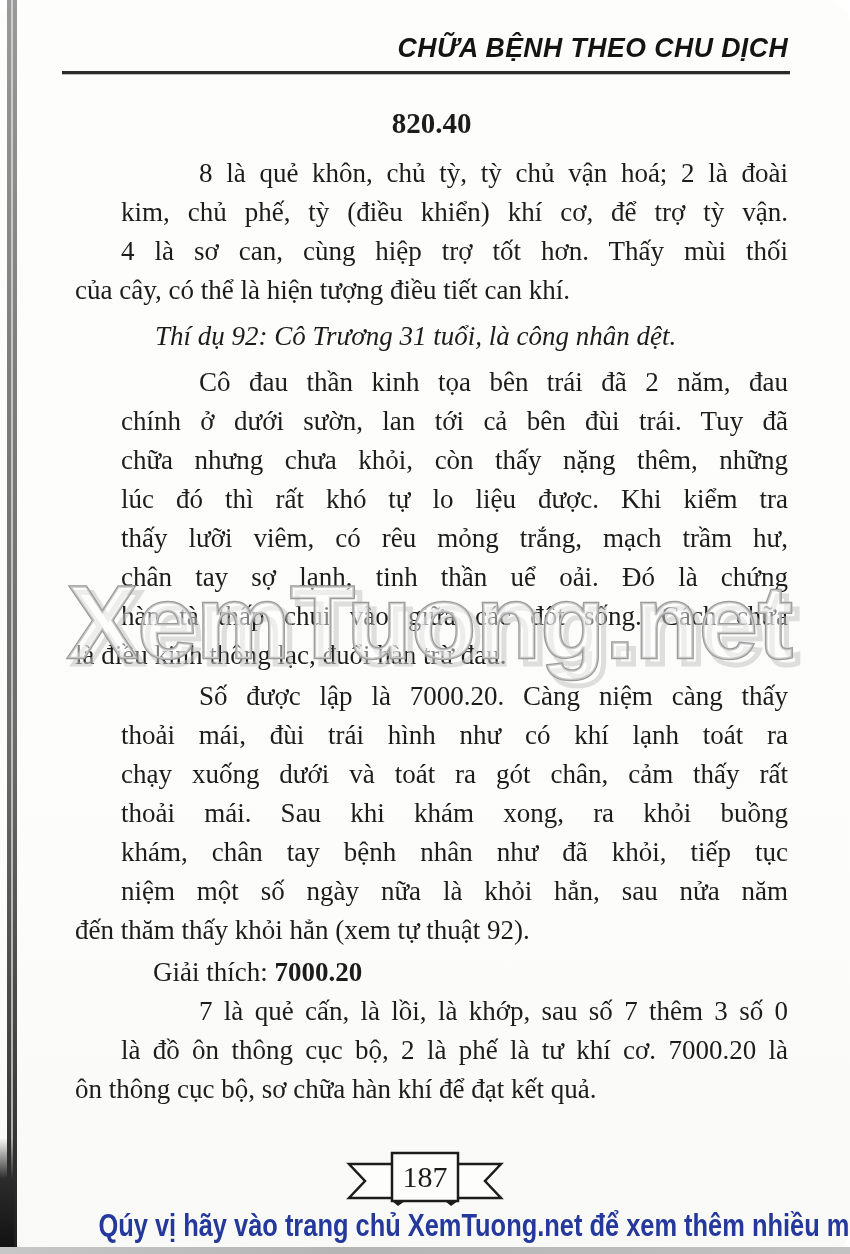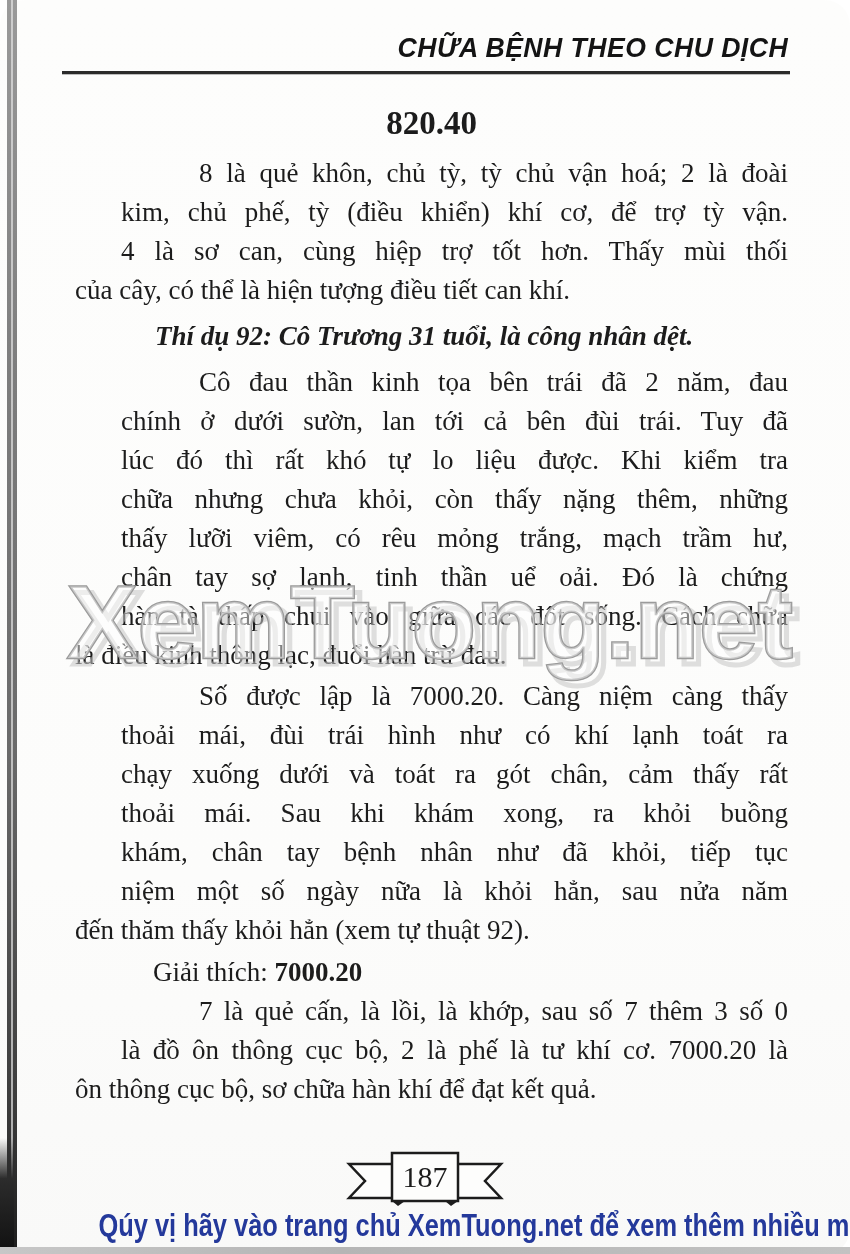--- a/index.html
+++ b/index.html
@@ -41,28 +41,28 @@
     position:absolute; left:62px; right:60px; top:71px; height:3px;
     background:#2b2b2b; box-shadow:0 1px 0 rgba(0,0,0,.25);
   }
 
   
   .content {
     position:absolute; left:75px; top:104px; width:713px;
     font-size:27px; line-height:39px;
   }
   .section-number {
-    text-align:center; font-weight:bold; font-size:33px; margin:0 0 11px 0;
+    text-align:center; font-weight:bold; font-size:29px; margin:0 0 11px 0;
   }
   .para { margin:0; }
   .line { text-align:justify; }
   .line.just { text-align-last:justify;margin-left:46px; }
   .line.ind { text-indent:78px; }
   .example-heading {
-    font-style:italic; font-weight:bold; margin:7px 0 7px 80px; font-size:27px;
+    font-style:italic; font-weight:normal; margin:7px 0 7px 80px; font-size:27px;
   }
   .explain-line { margin-top:3px; text-indent:78px;font-family:Liberation Serif, serif; }
   .explain-line .num { font-weight:bold; }
   .p-gap { margin-top:2px; }
 
   
   .watermark { position:absolute; left:50px; top:560px; width:760px; height:150px; pointer-events:none; }
 
   
   .ribbon { position:absolute; left:50%; transform:translateX(-50%); top:1148px; width:180px; height:64px; }
@@ -102,22 +102,22 @@
         <div class="line just">kim, chủ phế, tỳ (điều khiển) khí cơ, để trợ tỳ vận.</div>
         <div class="line just">4 là sơ can, cùng hiệp trợ tốt hơn. Thấy mùi thối</div>
         <div class="line">của cây, có thể là hiện tượng điều tiết can khí.</div>
       </div>
 
     <div class="example-heading">Thí dụ 92: Cô Trương 31 tuổi, là công nhân dệt.</div>
 
     <div class="para">
         <div class="line just ind">Cô đau thần kinh tọa bên trái đã 2 năm, đau</div>
         <div class="line just">chính ở dưới sườn, lan tới cả bên đùi trái. Tuy đã</div>
+        <div class="line just">chữa nhưng chưa khỏi, còn thấy nặng thêm, những</div>
         <div class="line just">lúc đó thì rất khó tự lo liệu được. Khi kiểm tra</div>
-        <div class="line just">chữa nhưng chưa khỏi, còn thấy nặng thêm, những</div>
         <div class="line just">thấy lưỡi viêm, có rêu mỏng trắng, mạch trầm hư,</div>
         <div class="line just">chân tay sợ lạnh, tinh thần uể oải. Đó là chứng</div>
         <div class="line just">hàn tà thấp chui vào giữa các đốt sống. Cách chữa</div>
         <div class="line">là điều kinh thông lạc, đuổi hàn trừ đau.</div>
       </div>
 
     <div class="para p-gap">
         <div class="line just ind">Số được lập là 7000.20. Càng niệm càng thấy</div>
         <div class="line just">thoải mái, đùi trái hình như có khí lạnh toát ra</div>
         <div class="line just">chạy xuống dưới và toát ra gót chân, cảm thấy rất</div>

